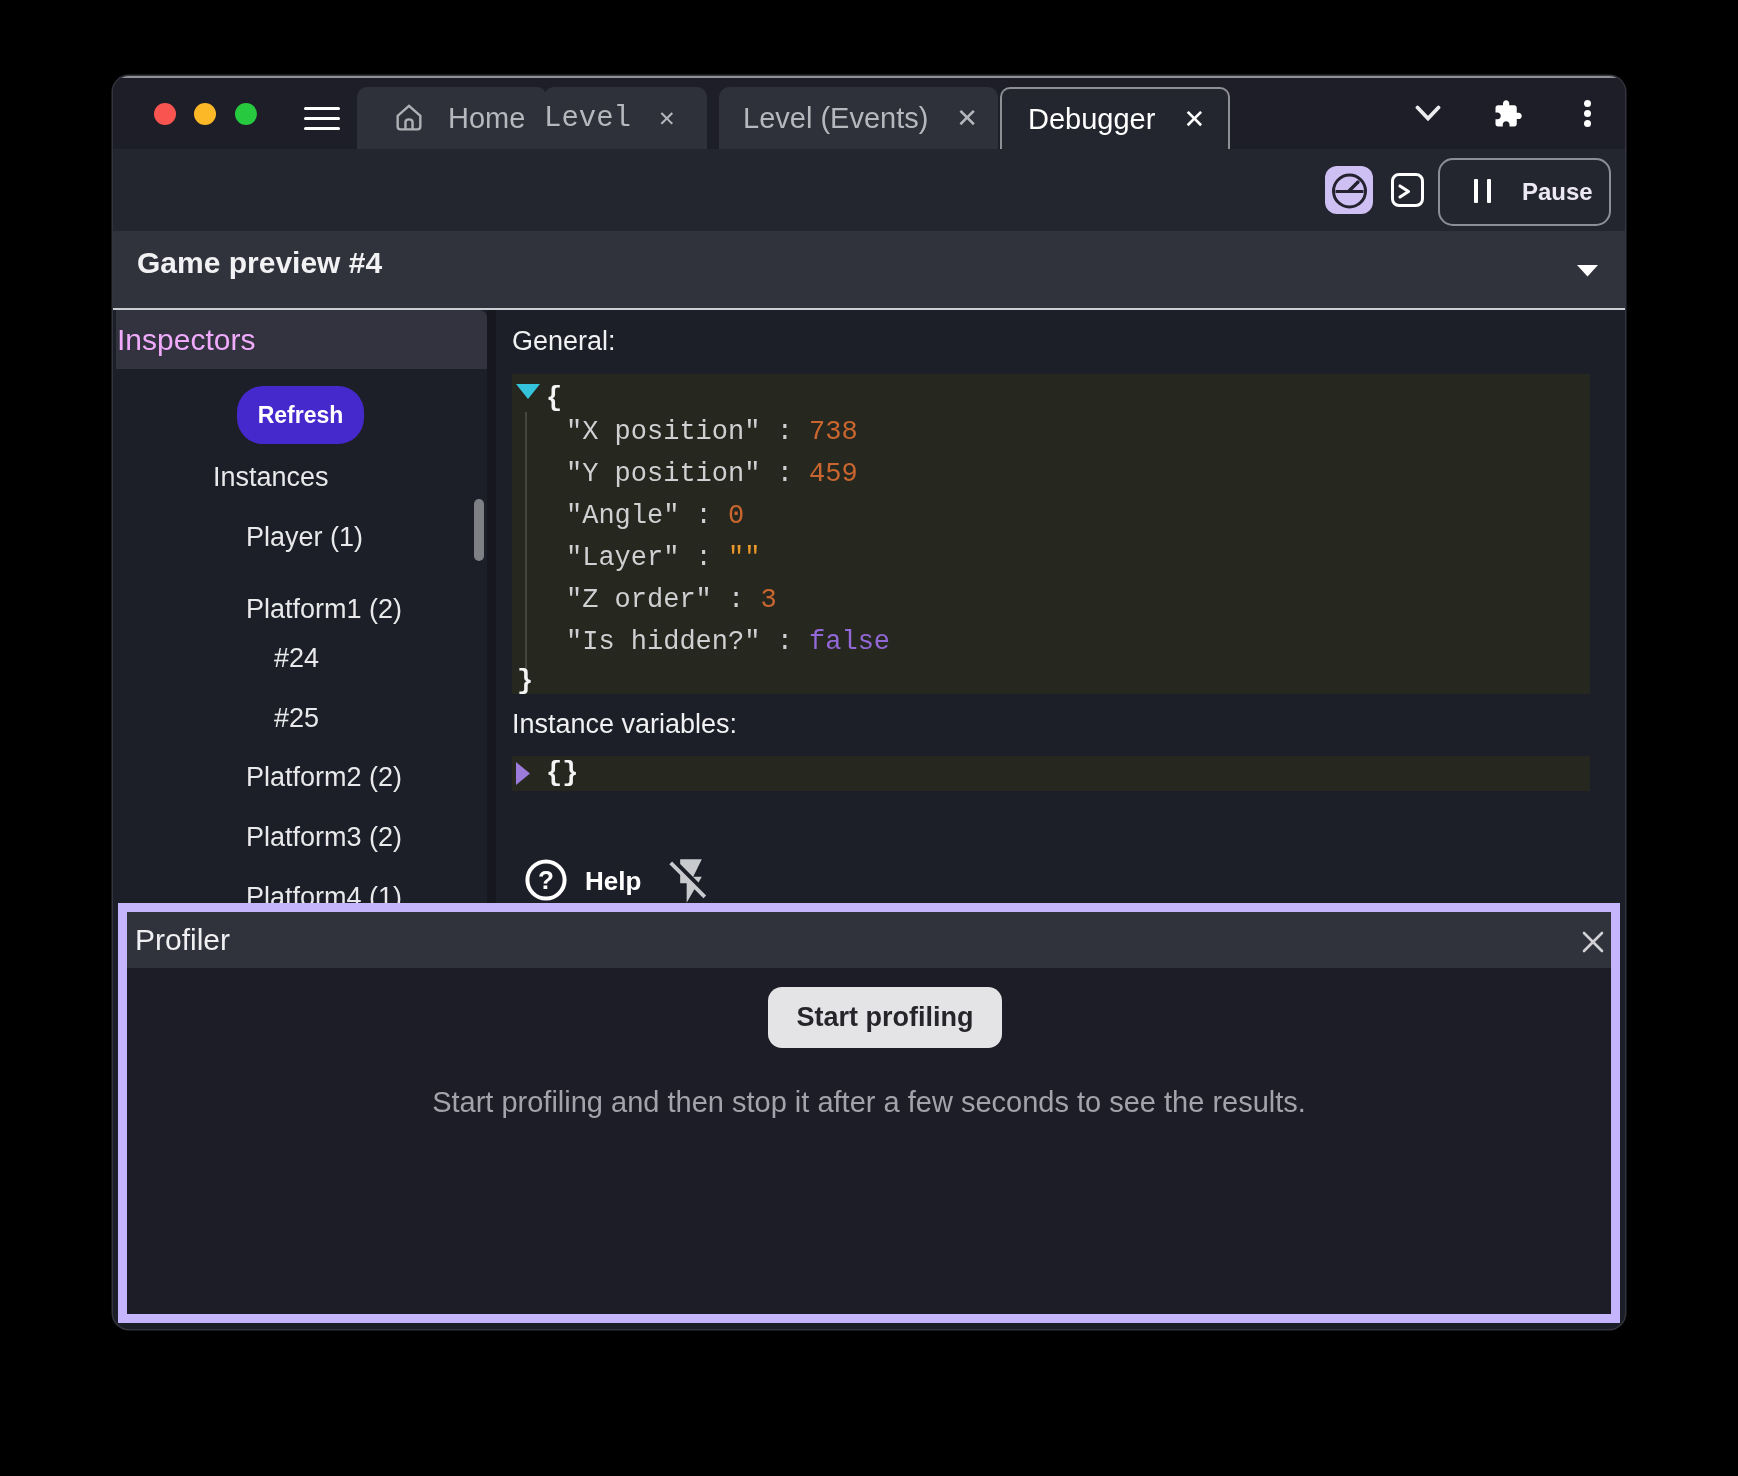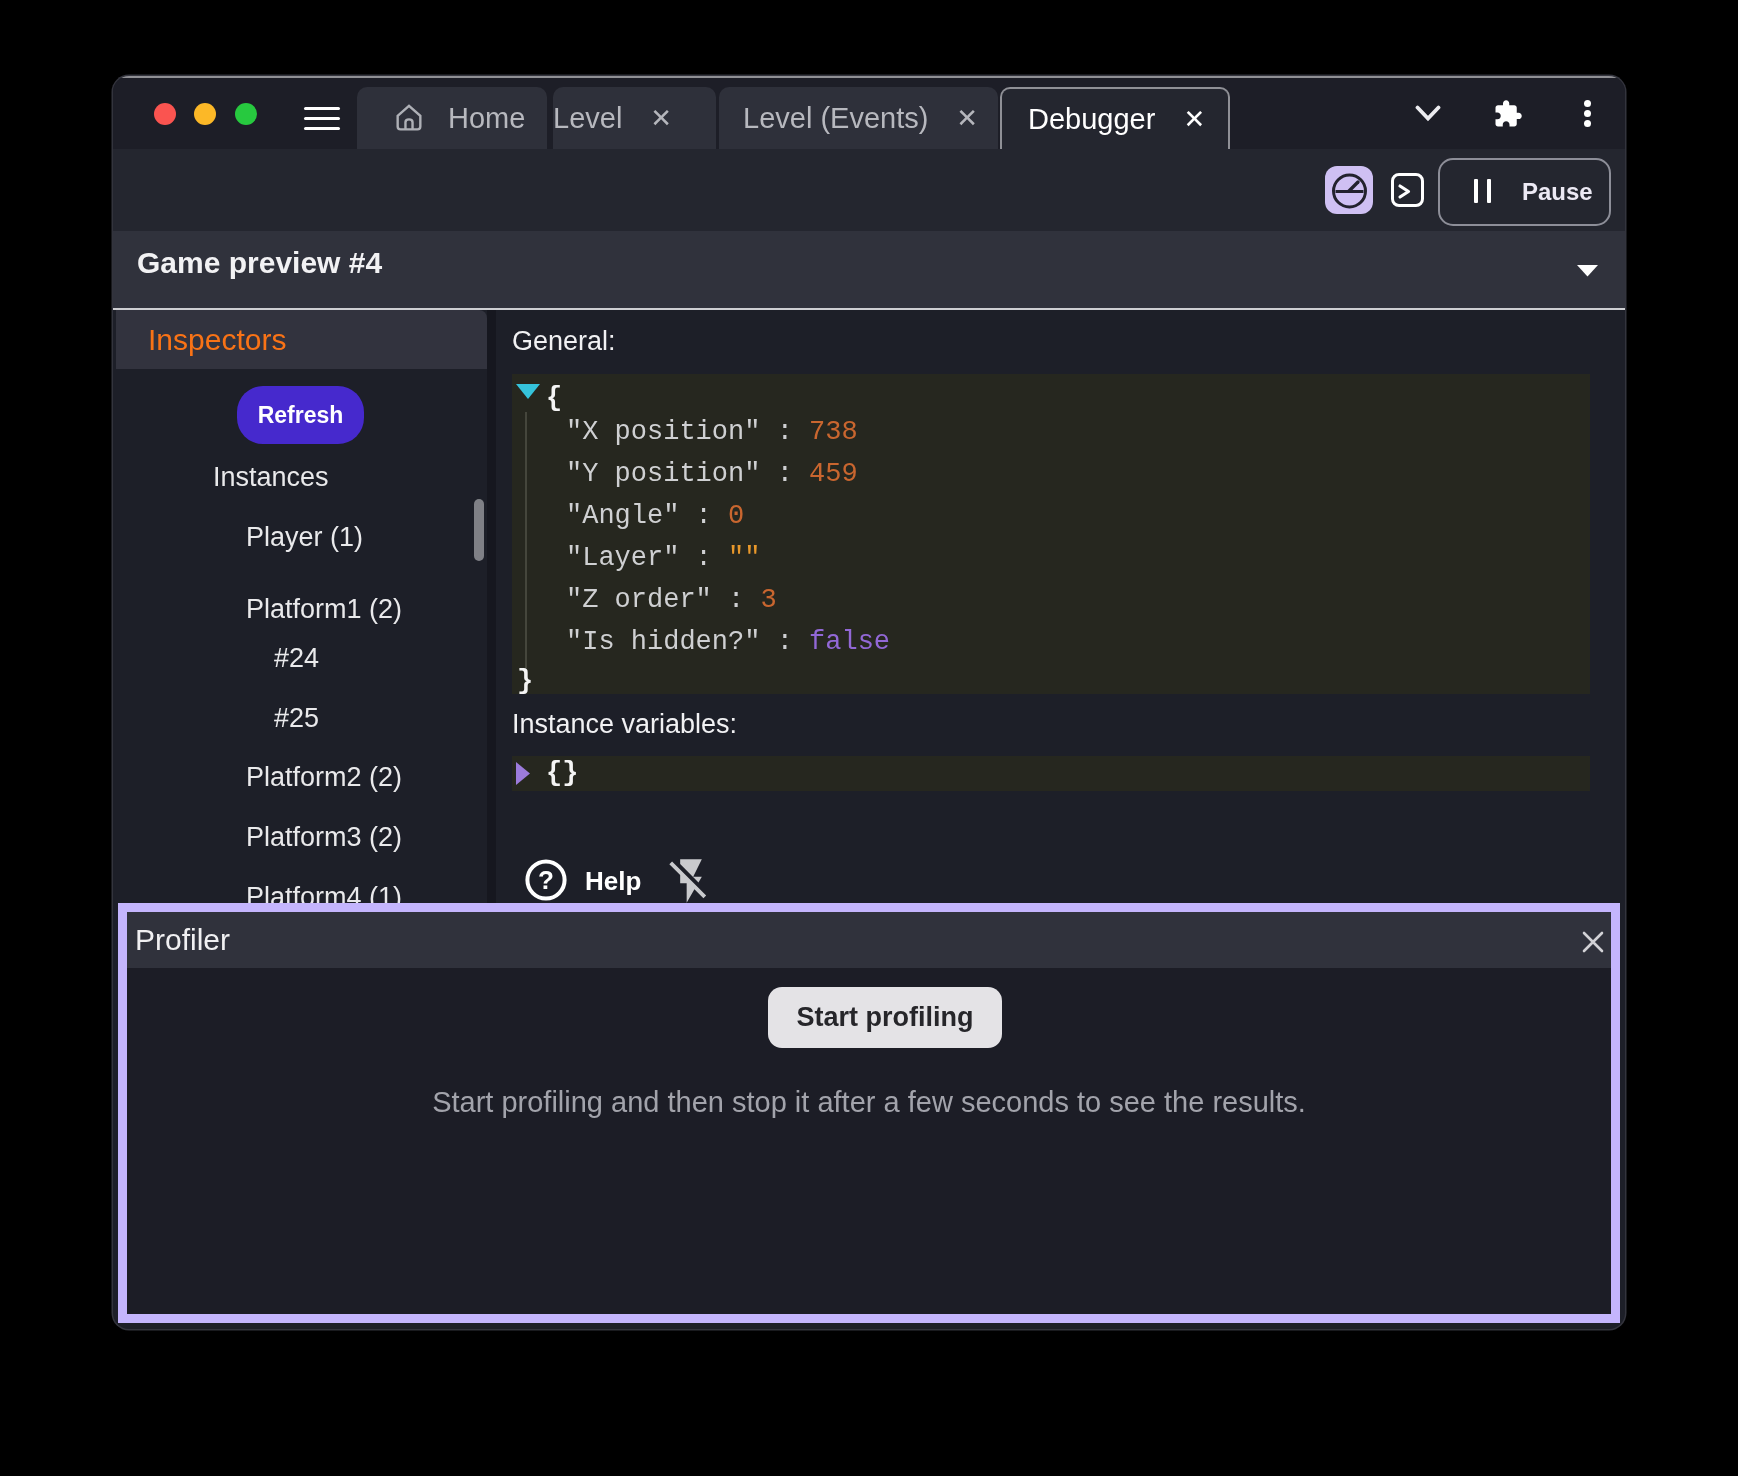--- a/index.html
+++ b/index.html
@@ -23,21 +23,21 @@
          color:#b7b8be; font-size:29px; display:flex; align-items:center; }
   .tab .x { font-size:26px; color:#b5b6bc; margin-left:28px; }
   #tab-debug { background:#24262f; border:2px solid #8f9096; border-bottom:none; color:#ffffff; }
   
   #toolbar { left:0; top:73px; width:1512px; height:82px; background:#24262f; }
   
   #gprow { left:0; top:155px; width:1512px; height:77px; background:#30323c; }
   #gpline { left:0; top:232px; width:1512px; height:2px; background:#cdced2; }
   
   #sideheader { left:3px; top:234px; width:371px; height:59px; background:#32333e; border-radius:0 8px 0 0;
-    color:#f97316; font-size:30px; display:flex; align-items:center; padding-left:32px; }
+    color:#f0abfc; font-size:30px; display:flex; align-items:center; padding-left:1px; }
   #divider { left:374px; top:234px; width:9px; height:669px; background:#16171f; }
   #refresh { left:124px; top:310px; width:127px; height:58px; background:#4629cd; border-radius:26px;
     color:#fff; font-size:23px; font-weight:bold; display:flex; align-items:center; justify-content:center; }
   .tree { position:absolute; color:#e9e9eb; font-size:27px; line-height:30px; }
   #sscroll { left:361px; top:423px; width:10px; height:62px; background:#7f8086; border-radius:5px; }
   
   .h2 { position:absolute; color:#f1f1f3; font-size:27px; }
   .jsonbox { position:absolute; left:399px; width:1078px; background:#26271f; }
   .mono { position:absolute; font-family:"Liberation Mono", monospace; font-size:27px; white-space:pre; color:#cfd0d2; }
   .mono b { color:#f4f4f4; font-weight:bold; }
@@ -67,21 +67,21 @@
   <div class="hbar" style="top:41px;"></div>
   <div class="hbar" style="top:51px;"></div>
 
   <div class="tab" style="left:244px; width:190px; padding-left:35px;">
     <svg width="34" height="34" viewBox="0 0 24 24" fill="none" stroke="#aeb0b6" stroke-width="1.7" style="margin-right:22px;">
       <path d="M4 10.5 L12 3.5 L20 10.5 L20 18 Q20 20 18 20 L6 20 Q4 20 4 18 Z"></path>
       <path d="M9.5 20 L9.5 15 Q9.5 13 12 13 Q14.5 13 14.5 15 L14.5 20"></path>
     </svg>
     Home
   </div>
-  <div class="tab" style="left:440px; width:163px; ">Level<span class="x">✕</span></div>
+  <div class="tab" style="left:431px; width:163px; font-family:Liberation Mono, monospace;">Level<span class="x">✕</span></div>
   <div class="tab" style="left:606px; width:279px; padding-left:24px;">Level (Events)<span class="x">✕</span></div>
   <div class="tab" id="tab-debug" style="left:887px; width:230px; padding-left:26px;">Debugger<span class="x" style="color:#fff;">✕</span></div>
 
   <svg class="abs" style="left:1302px; top:29px;" width="26" height="18" viewBox="0 0 26 18">
     <path d="M2.5 2.5 L13 13.5 L23.5 2.5" stroke="#ececf0" stroke-width="3.8" fill="none" stroke-linecap="round"></path>
   </svg>
   <svg class="abs" style="left:1380px; top:23px;" width="30" height="30" viewBox="0 0 24 24" fill="#fff">
     <path d="M20.5 11H19V7c0-1.1-.9-2-2-2h-4V3.5C13 2.1 11.9 1 10.5 1S8 2.1 8 3.5V5H4c-1.1 0-2 .9-2 2v3.8h1.5c1.5 0 2.7 1.2 2.7 2.7S5 16.2 3.5 16.2H2V20c0 1.1.9 2 2 2h3.8v-1.5c0-1.5 1.2-2.7 2.7-2.7s2.7 1.2 2.7 2.7V22H17c1.1 0 2-.9 2-2v-4h1.5c1.4 0 2.5-1.1 2.5-2.5S21.9 11 20.5 11z"></path>
   </svg>
   <div class="abs" style="left:1471px; top:24px; width:7px; height:7px; border-radius:50%; background:#fff;"></div>

